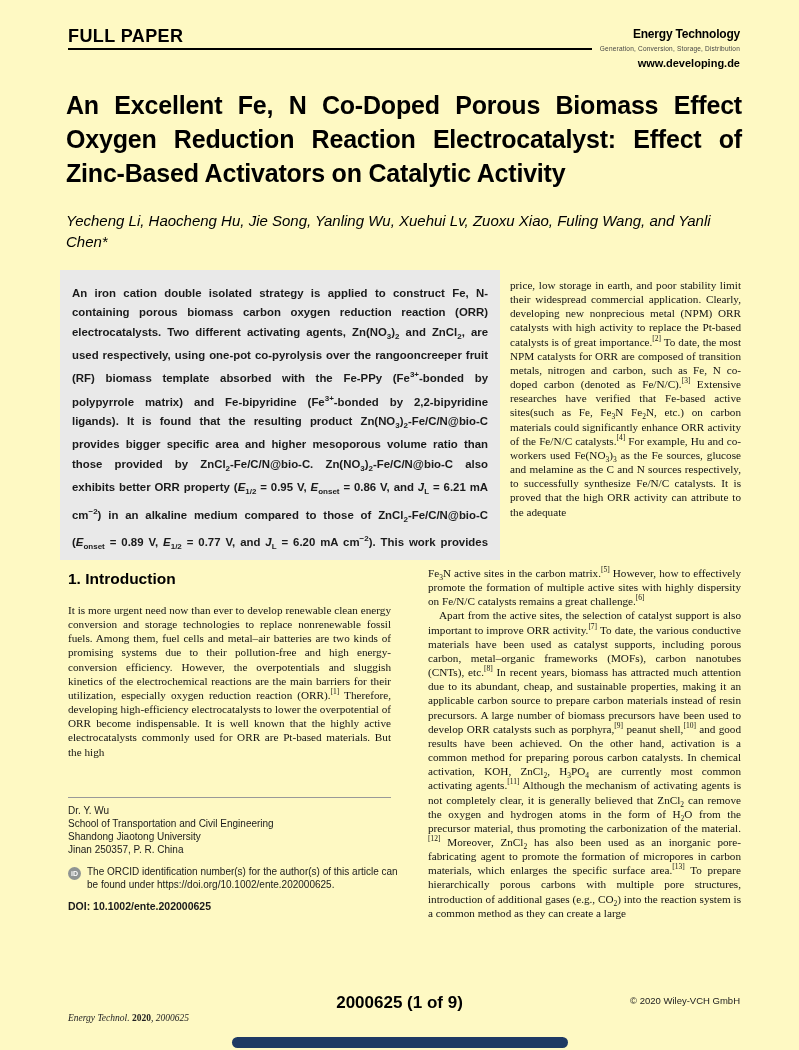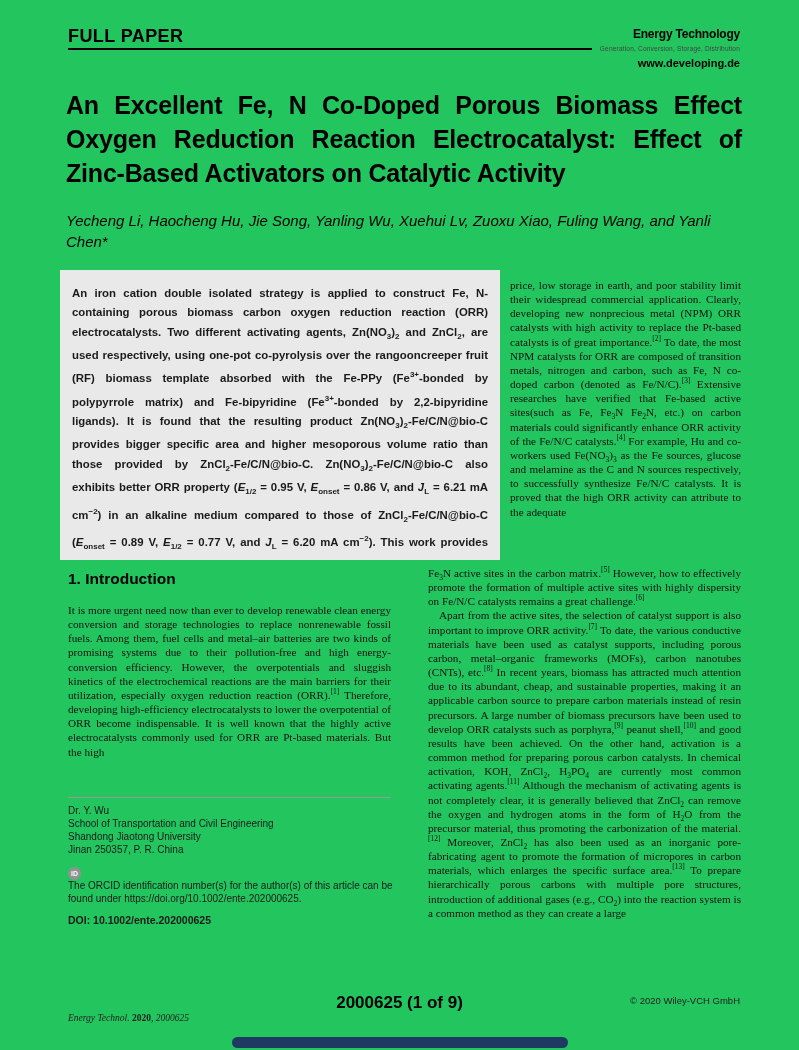--- a/index.html
+++ b/index.html
@@ -1,16 +1,16 @@
 <!DOCTYPE html>
 <html><head>
 <meta charset="utf-8">
 <style>
   html,body{margin:0;padding:0;background:#fff;}
-  .page{position:relative;width:799px;height:1050px;background:#22c55e;overflow:hidden;
+  .page{position:relative;width:799px;height:1050px;background:#fef9c3;overflow:hidden;
         font-family:"Liberation Serif",serif;color:#111;}
 
   
   .kicker{position:absolute;left:68px;top:26px;font-family:"Liberation Sans",sans-serif;
           font-weight:900;font-size:18px;letter-spacing:.4px;color:#000;}
   .header-rule{position:absolute;left:68px;top:48px;width:524px;height:2px;background:#000;}
   .journal-logo{position:absolute;right:59px;top:26px;text-align:right;font-family:"Liberation Sans",sans-serif;}
   .journal-name{font-weight:bold;font-size:12px;line-height:17px;color:#000;letter-spacing:-0.2px;}
   .journal-tagline{font-size:6.5px;color:#444;margin-top:2px;letter-spacing:.2px;}
   .journal-url{position:absolute;right:59px;top:57px;font-family:"Liberation Sans",sans-serif;
@@ -39,21 +39,21 @@
 
   .intro-heading{position:absolute;left:68px;top:570px;font-family:"Liberation Sans",sans-serif;
                  font-weight:bold;font-size:15.5px;color:#000;}
   .col-left-para{position:absolute;left:68px;top:603px;width:323px;height:189px;overflow:hidden;}
 
   
   .footnote-rule{position:absolute;left:68px;top:797px;width:323px;height:1px;background:#999;}
   .footnotes{position:absolute;left:68px;top:805px;width:330px;font-family:"Liberation Sans",sans-serif;
              font-size:10px;line-height:12.9px;color:#1a1a1a;}
   .footnotes .block{margin-bottom:9px;}
-  .orcid-row{display:flex;align-items:flex-start;margin-bottom:9px;flex-direction:column;}
+  .orcid-row{display:flex;align-items:flex-start;margin-bottom:9px;}
   .orcid-icon{flex:0 0 auto;width:13px;height:13px;border-radius:50%;background:#8f9492;color:#fff;
               font-family:"Liberation Sans",sans-serif;font-size:7px;font-weight:bold;line-height:13px;
               text-align:center;margin:1px 6px 0 0;}
   .doi{font-weight:bold;font-size:10.5px;}
 
   
   .footer-left{position:absolute;left:68px;top:995px;font-size:9.5px;font-style:italic;color:#222;margin-top:18px;}
   .footer-left b{font-style:normal;}
   .footer-center{position:absolute;left:0;top:993px;width:799px;text-align:center;
                  font-family:"Liberation Sans",sans-serif;font-weight:bold;font-size:17px;color:#000;}

